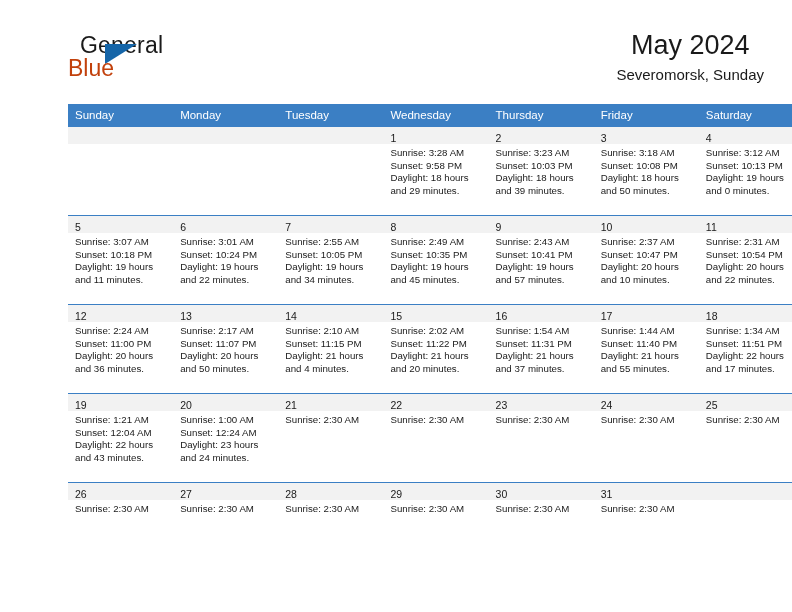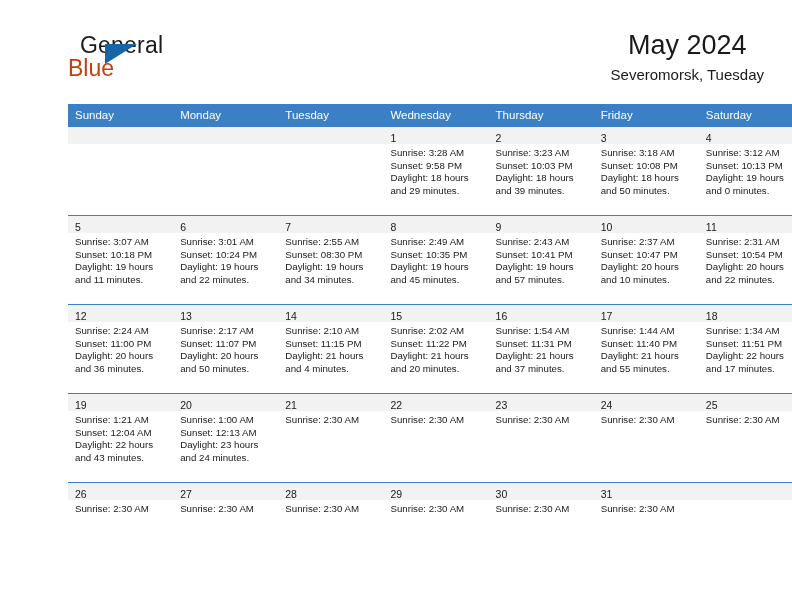--- a/index.html
+++ b/index.html
@@ -150,21 +150,21 @@
 <div class="page">
 
   <div class="header">
     <div class="brand">
       <span class="brand-general">General</span>
       <span class="brand-tri"></span>
       <span class="brand-blue">Blue</span>
     </div>
     <div class="title-block">
       <div class="cal-title">May 2024</div>
-      <div class="cal-subtitle">Severomorsk, Tuesday</div>
+      <div class="cal-subtitle">Severomorsk, Sunday</div>
     </div>
   </div>
 
   <div class="calendar">
     <table class="cal">
       <colgroup>
         <col>
           <col>
           <col>
           <col>
@@ -250,21 +250,21 @@
                 <div>Sunrise: 3:01 AM</div>
                 <div>Sunset: 10:24 PM</div>
                 <div>Daylight: 19 hours</div>
                 <div>and 22 minutes.</div>
               </div>
             </td>
             <td>
               <div class="daynum-band"><span class="daynum">7</span></div>
               <div class="cellbody">
                 <div>Sunrise: 2:55 AM</div>
-                <div>Sunset: 08:30 PM</div>
+                <div>Sunset: 10:05 PM</div>
                 <div>Daylight: 19 hours</div>
                 <div>and 34 minutes.</div>
               </div>
             </td>
             <td>
               <div class="daynum-band"><span class="daynum">8</span></div>
               <div class="cellbody">
                 <div>Sunrise: 2:49 AM</div>
                 <div>Sunset: 10:35 PM</div>
                 <div>Daylight: 19 hours</div>
@@ -371,21 +371,21 @@
                 <div>Sunrise: 1:21 AM</div>
                 <div>Sunset: 12:04 AM</div>
                 <div>Daylight: 22 hours</div>
                 <div>and 43 minutes.</div>
               </div>
             </td>
             <td>
               <div class="daynum-band"><span class="daynum">20</span></div>
               <div class="cellbody">
                 <div>Sunrise: 1:00 AM</div>
-                <div>Sunset: 12:13 AM</div>
+                <div>Sunset: 12:24 AM</div>
                 <div>Daylight: 23 hours</div>
                 <div>and 24 minutes.</div>
               </div>
             </td>
             <td>
               <div class="daynum-band"><span class="daynum">21</span></div>
               <div class="cellbody">
                 <div>Sunrise: 2:30 AM</div>
               </div>
             </td>

